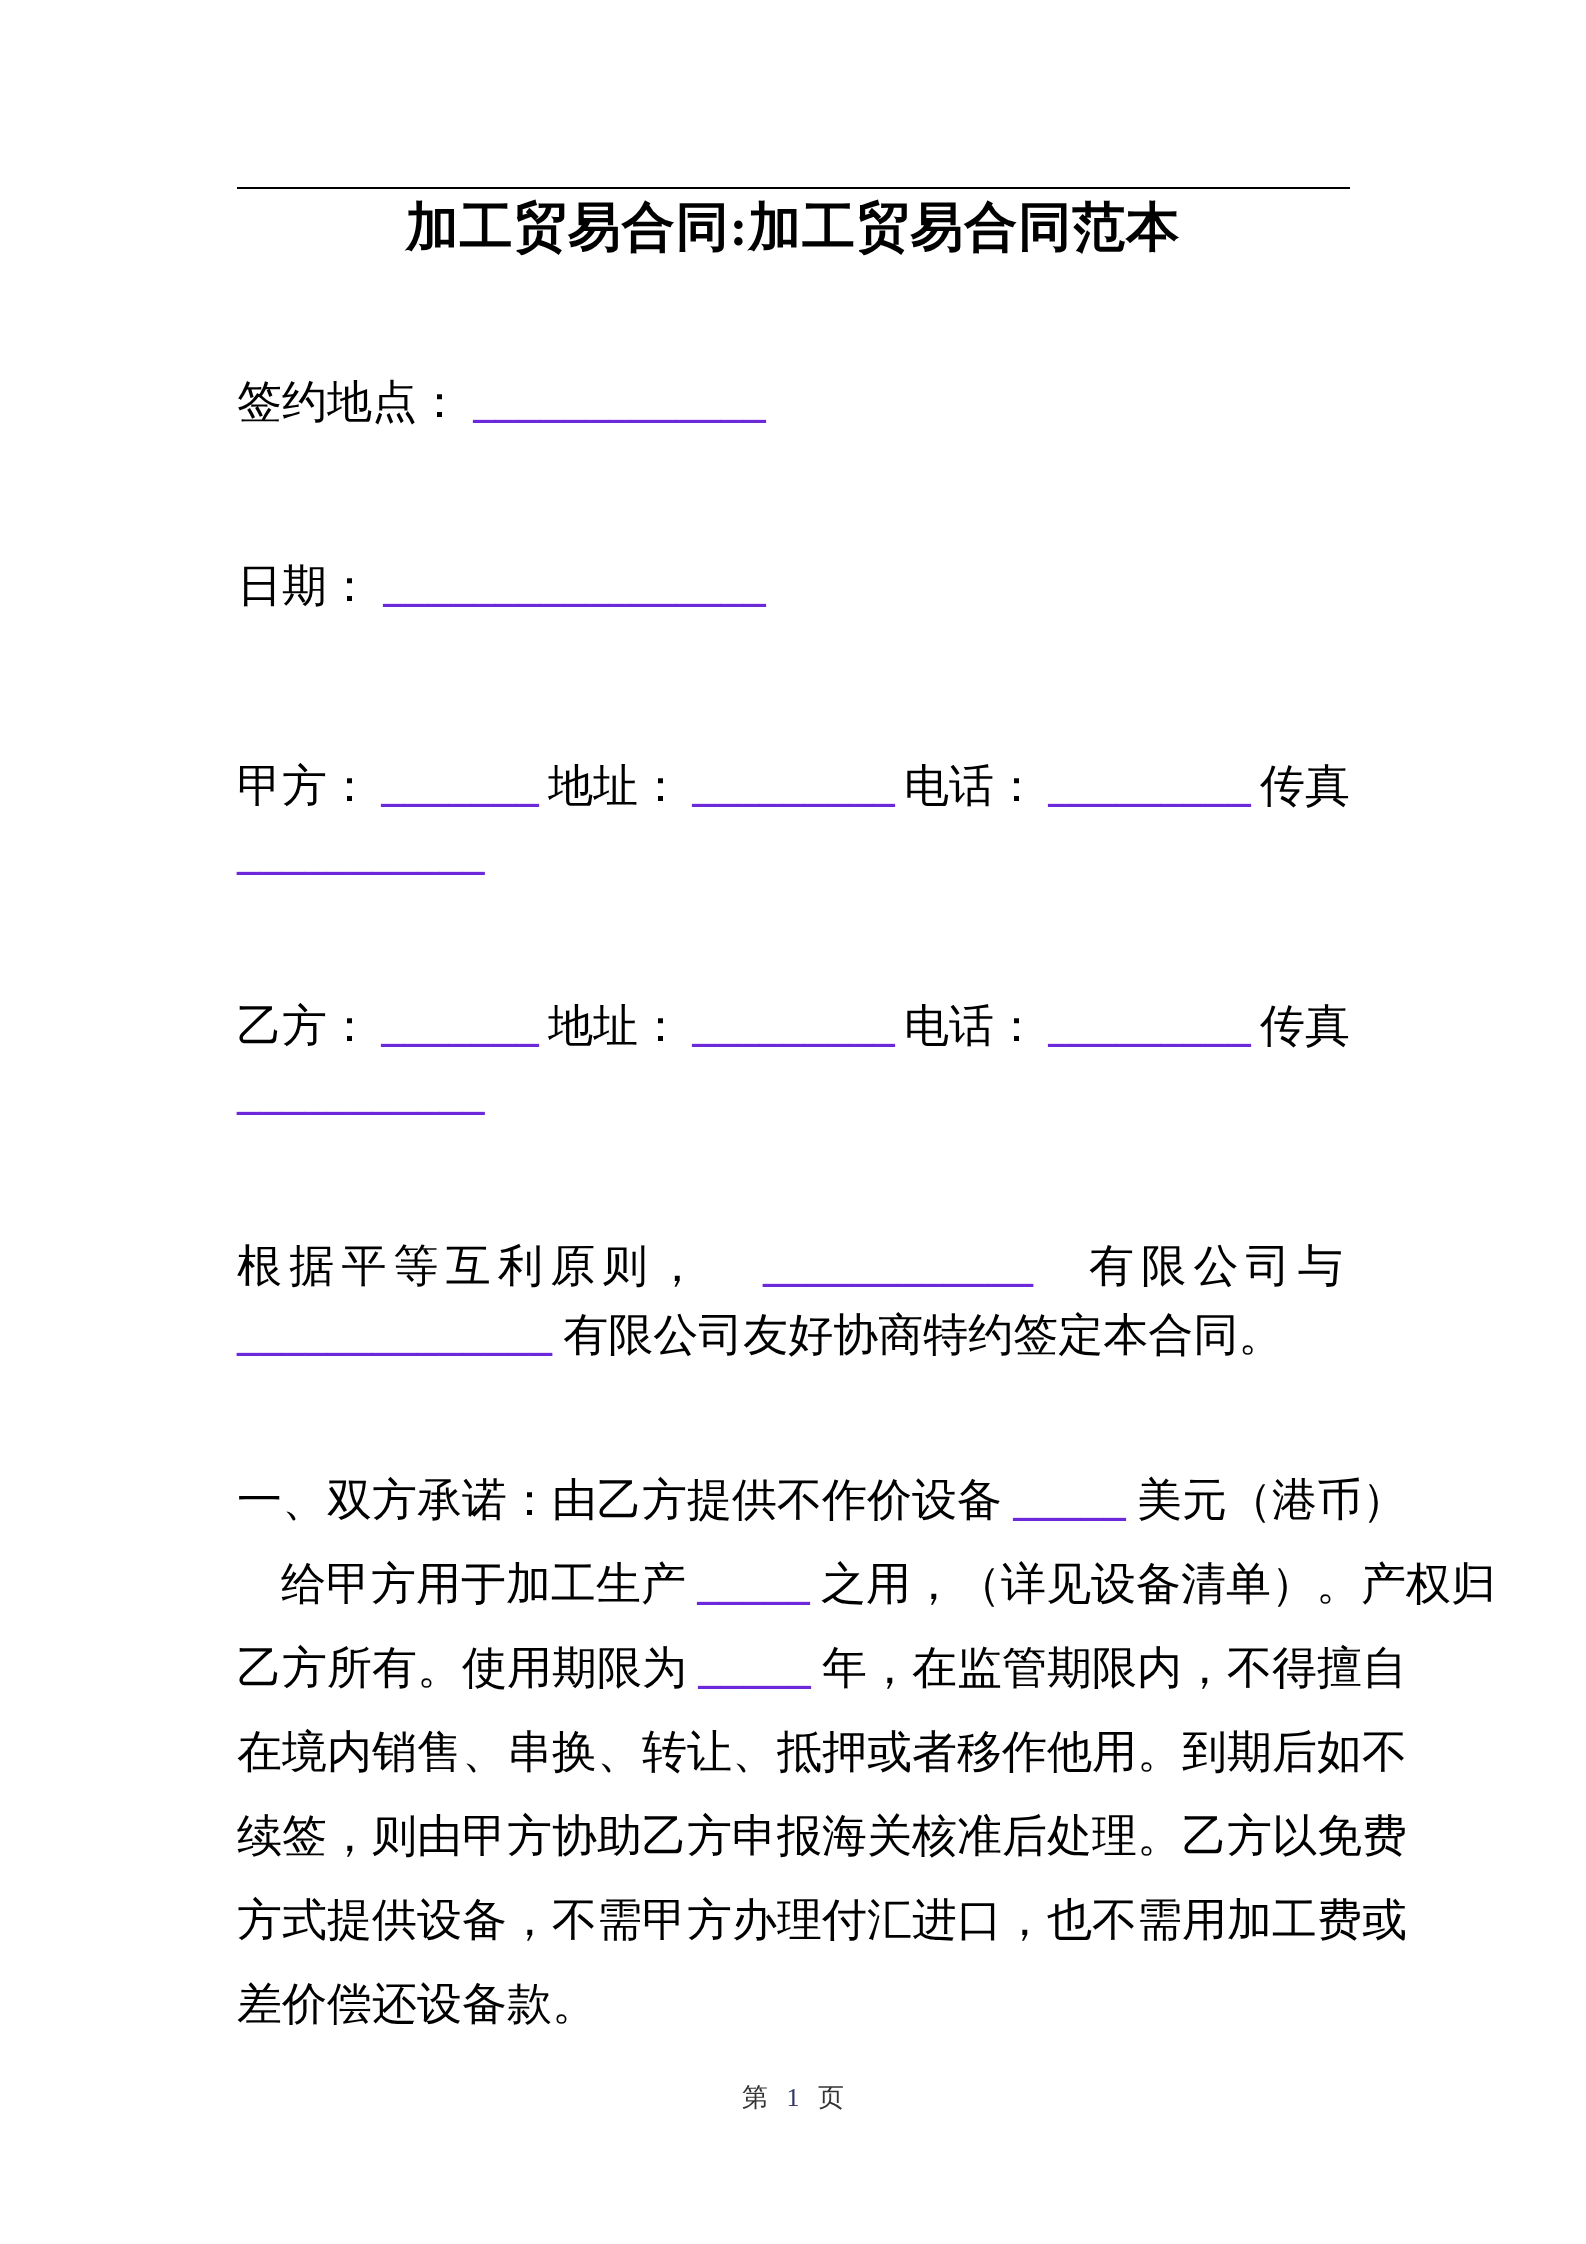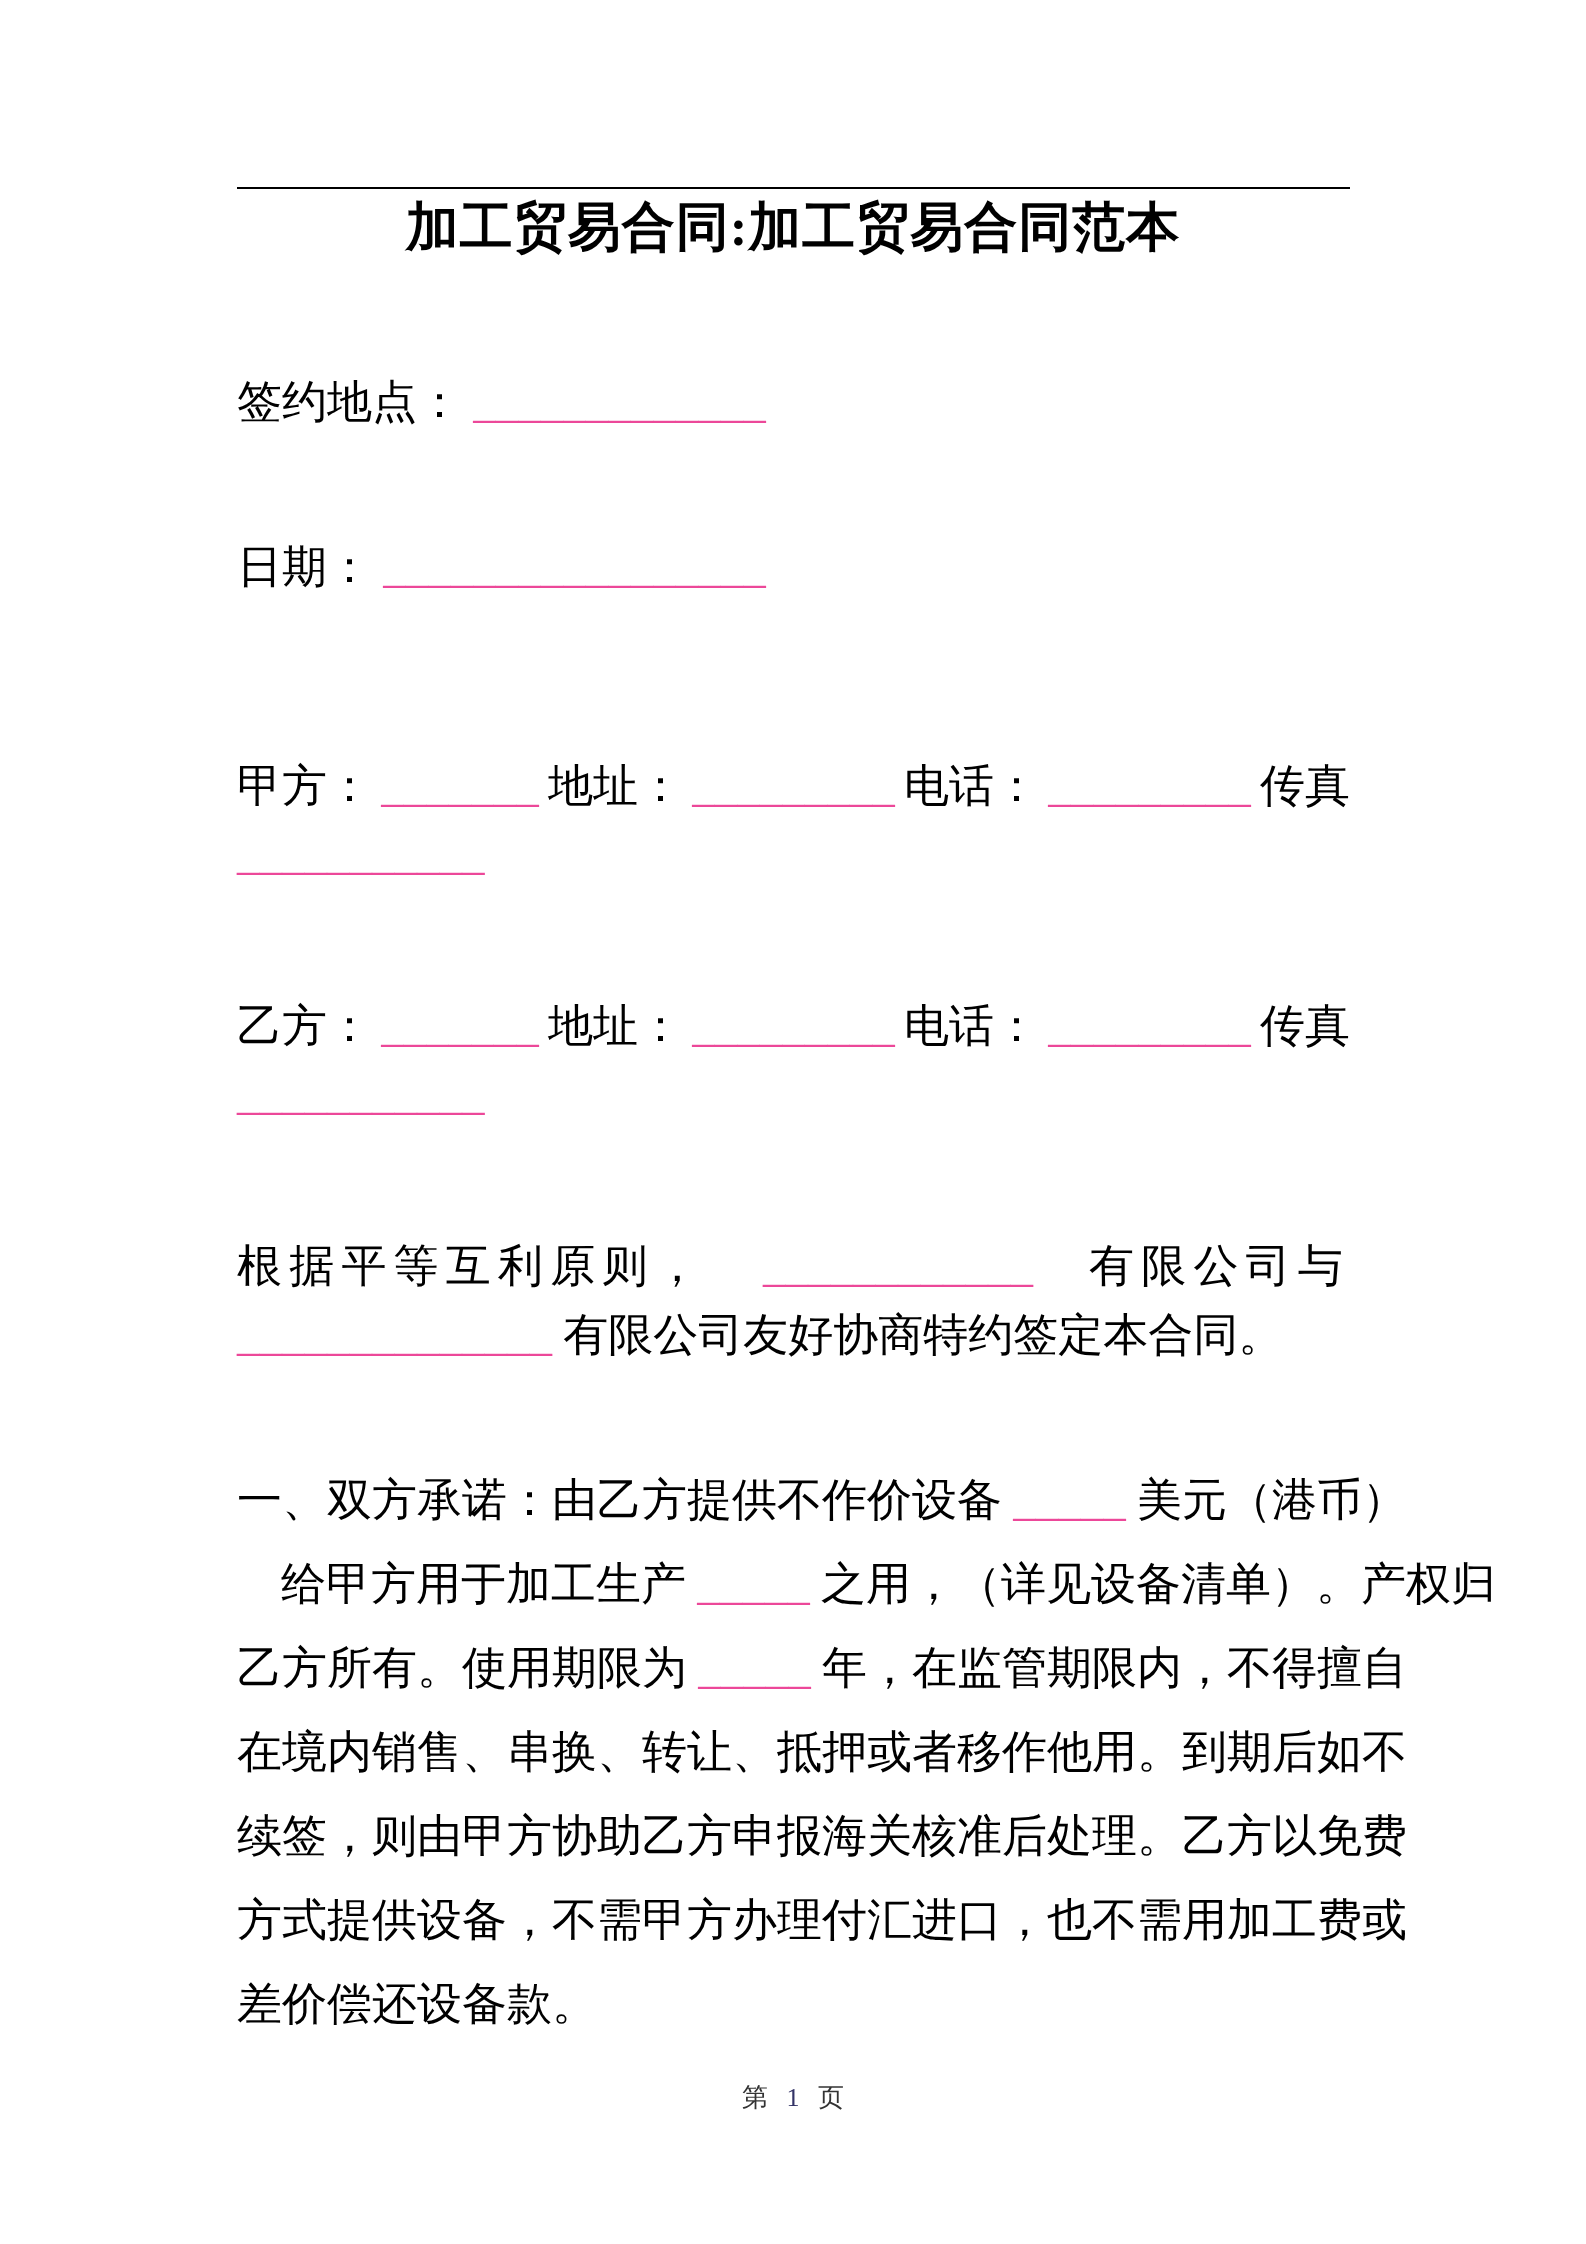--- a/index.html
+++ b/index.html
@@ -34,27 +34,27 @@
   .row {
     position: absolute;
     left: 237px;
     width: 1113px;
     font-size: 45px;
     line-height: 1.25;
     white-space: nowrap;
   }
   .flex-row { display: flex; justify-content: space-between; align-items: baseline; margin-top: 16px; }
   .blank {
-    color: #ec4899;
+    color: #6d28d9;
     letter-spacing: 0;
-    font-weight: normal;
+    font-weight: bold;
   }
   .spread { letter-spacing: 0.16em; }
   #f-sign     { top: 374px; }
-  #f-date     { top: 539px; }
+  #f-date     { top: 558px; }
   #f-pa       { top: 742px; }
   #f-pa-cont  { top: 826px; }
   #f-pb       { top: 982px; }
   #f-pb-cont  { top: 1066px; }
   #pre-l1     { top: 1222px; }
   #pre-l2     { top: 1307px; }
   #c1-l1      { top: 1472px; }
   #c1-l2      { top: 1556px; margin-left: 44px; }
   #c1-l3      { top: 1640px; }
   #c1-l4      { top: 1724px; }

